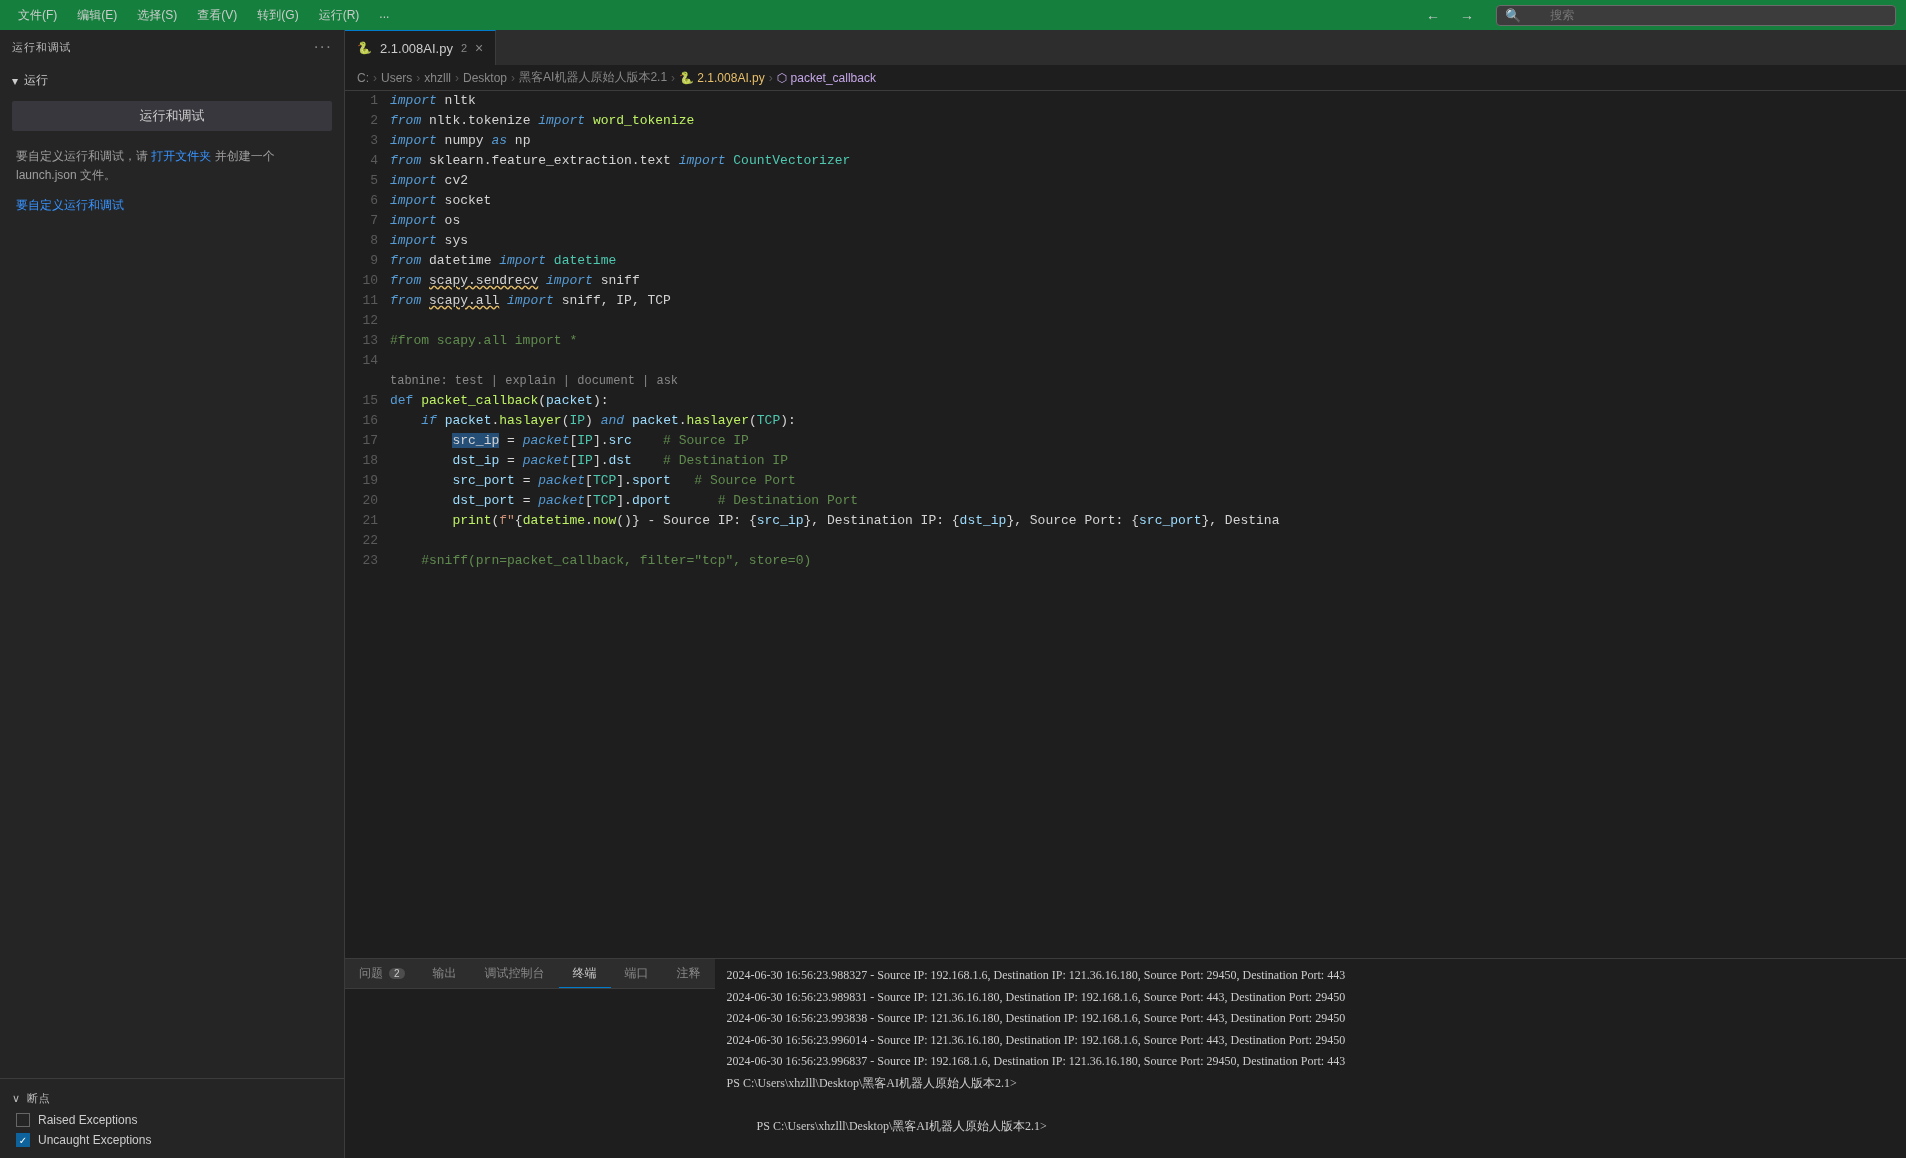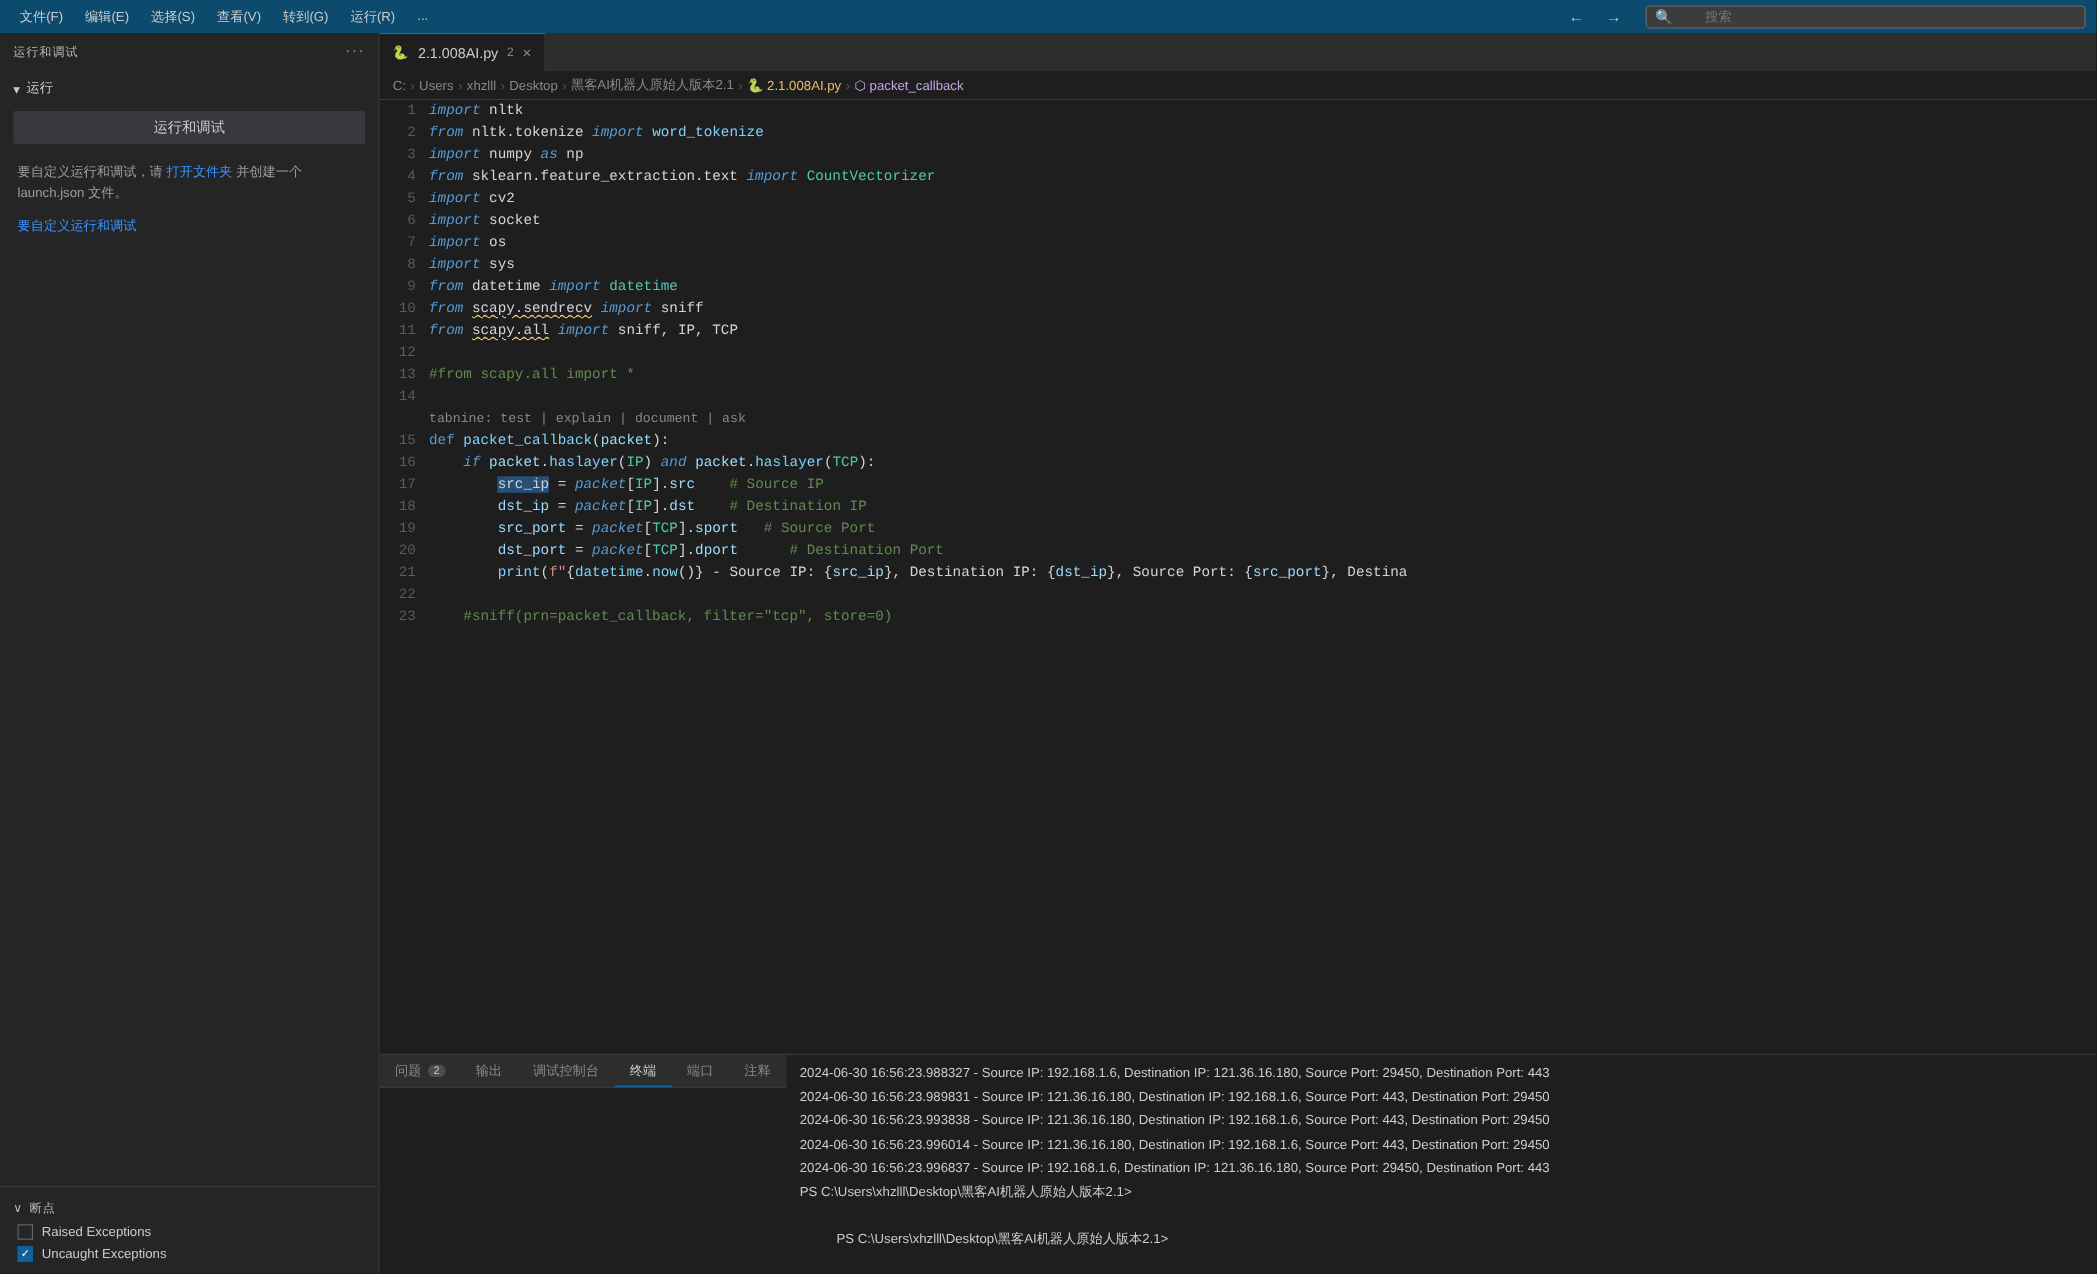--- a/index.html
+++ b/index.html
@@ -12,21 +12,21 @@
       height: 1158px;
       overflow: hidden;
       display: flex;
       flex-direction: column;
     }
 
     
     .titlebar {
       display: flex;
       align-items: center;
-      background: #0c4a6e;
+      background: #15803d;
       height: 30px;
       padding: 0 10px;
       gap: 16px;
       flex-shrink: 0;
     }
     .titlebar-menu {
       display: flex;
       gap: 4px;
     }
     .titlebar-menu span {
@@ -277,21 +277,21 @@
     }
     .line-content {
       display: table-cell;
       white-space: pre;
       padding-right: 36px;
     }
 
     
     .kw { color: #569cd6; font-style: italic; }
     .kw-bold { color: #569cd6; }
-    .fn { color: #7dd3fc; }
+    .fn { color: #bef264; }
     .str { color: #ce9178; }
     .cm { color: #608b4e; }
     .var { color: #9cdcfe; }
     .cls { color: #4ec9b0; text-align: right; }
     .param { color: #9cdcfe; }
     .highlight-var { background: #264f78; }
     .tabnine-hint {
       color: #888;
       font-size: 12px;
     }
@@ -331,21 +331,21 @@
       background: #4d4d4d;
       color: #cccccc;
       border-radius: 8px;
       padding: 0 5px;
       font-size: 10px;
     }
     .panel-content {
       flex: 1;
       overflow: auto;
       padding: 6px 12px;
-      font-family: Liberation Sans, sans-serif;
+      font-family: Liberation Serif, serif;
       font-size: 12px;
       color: #cccccc;
       line-height: 1.8;
     }
     .terminal-line { white-space: pre; }
     .terminal-prompt { color: #cccccc; }
     @keyframes blink { 50% { opacity: 0; } }
   </style>
 </head>
 <body>

